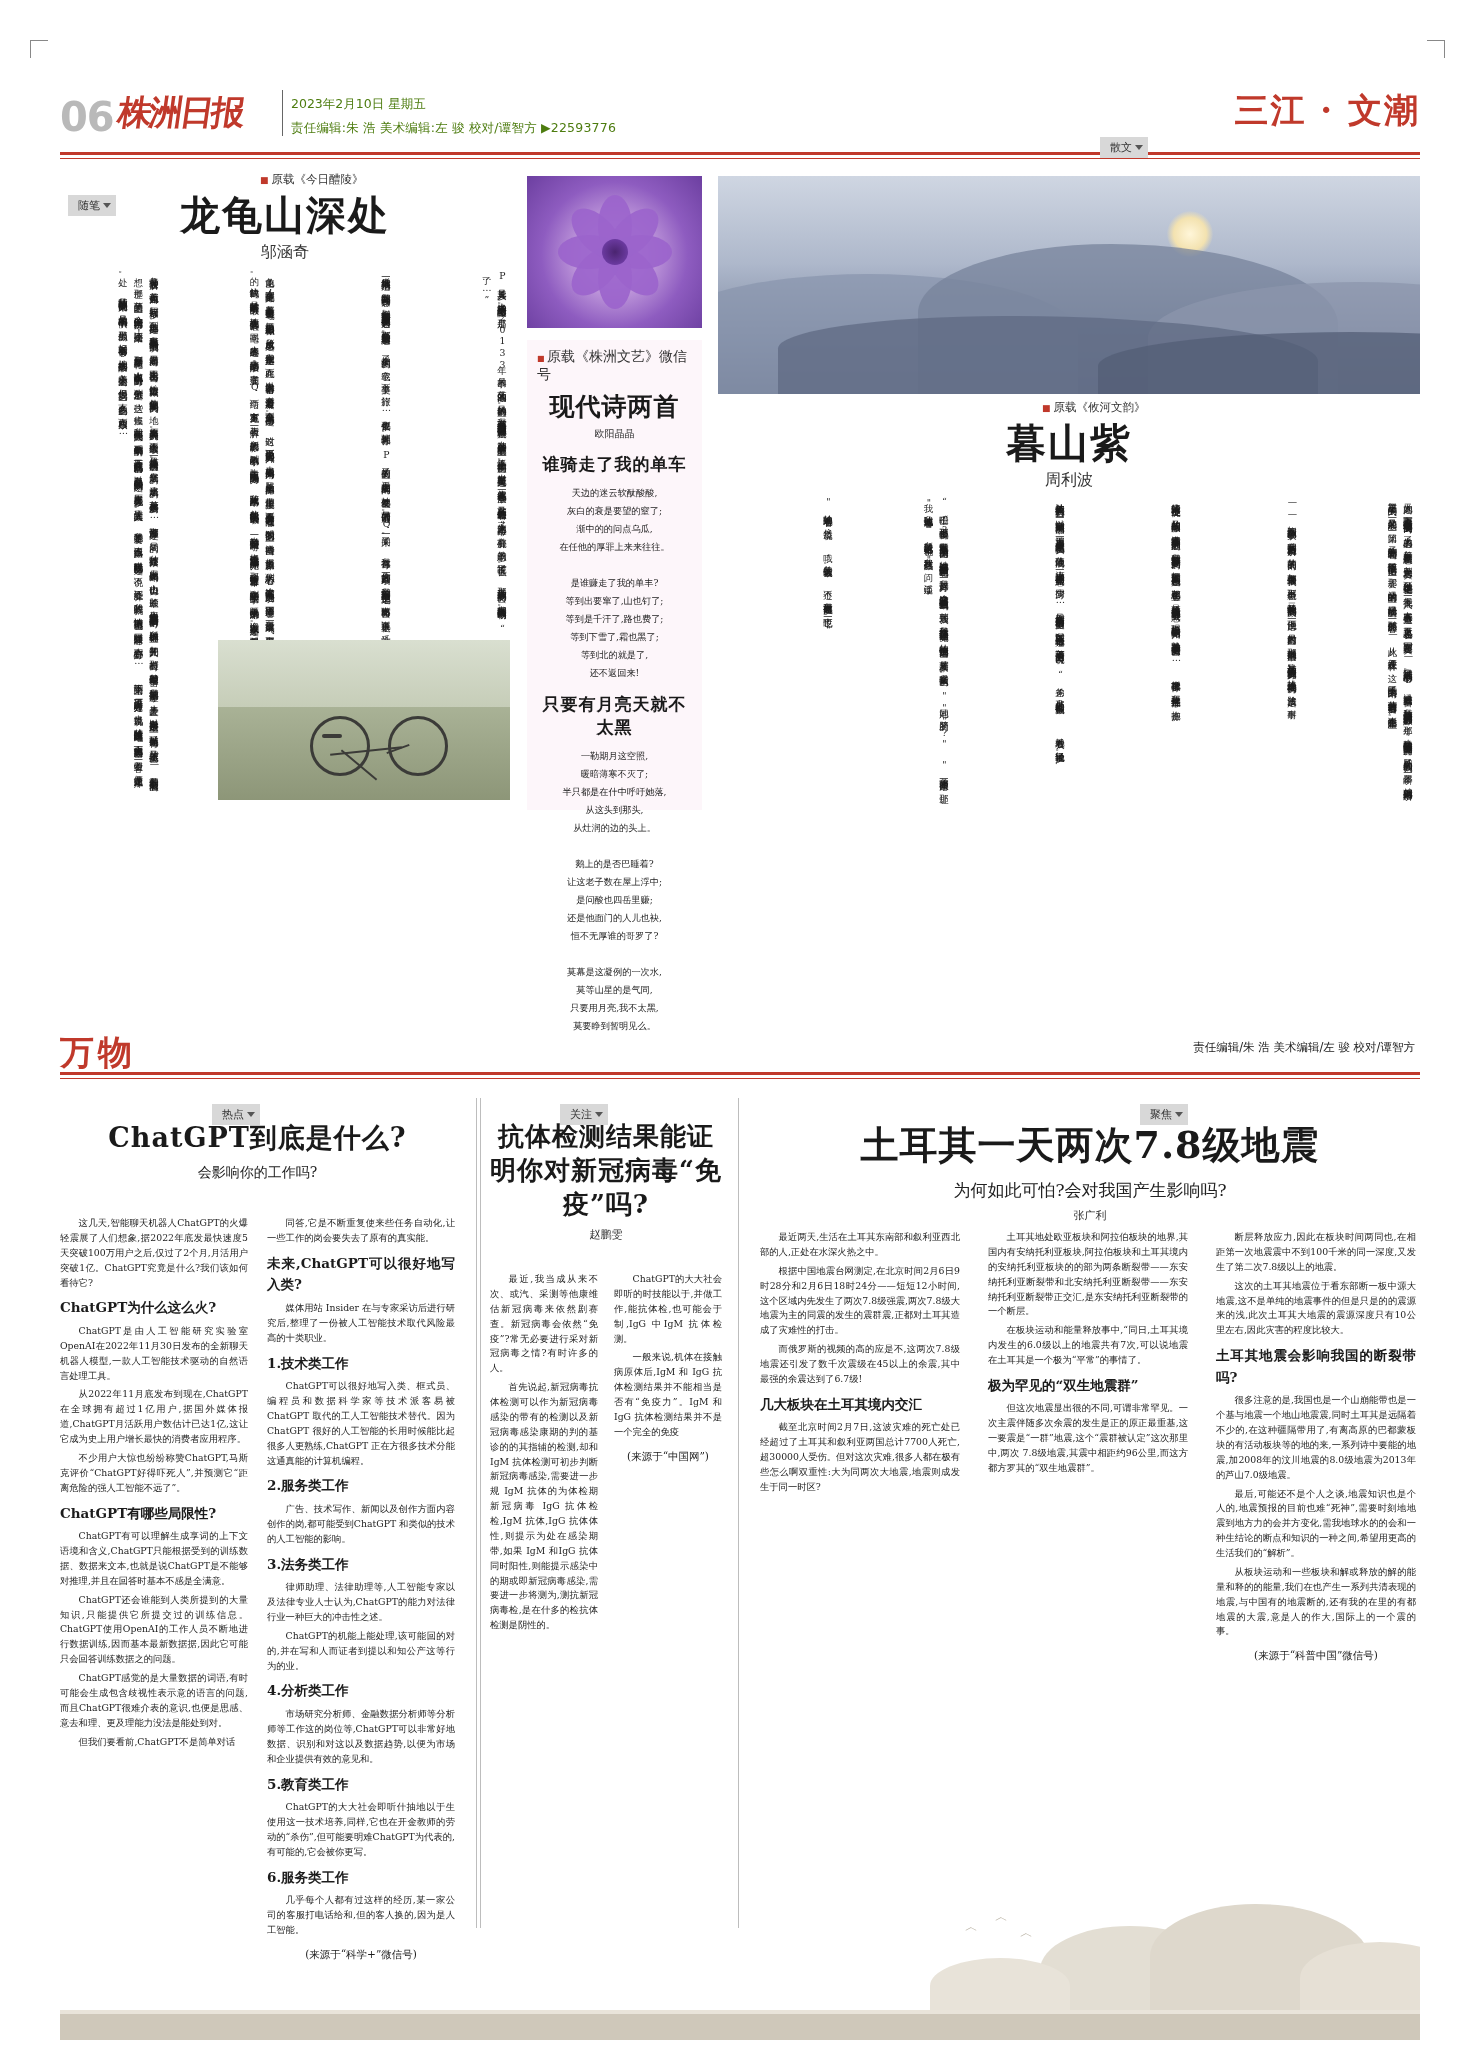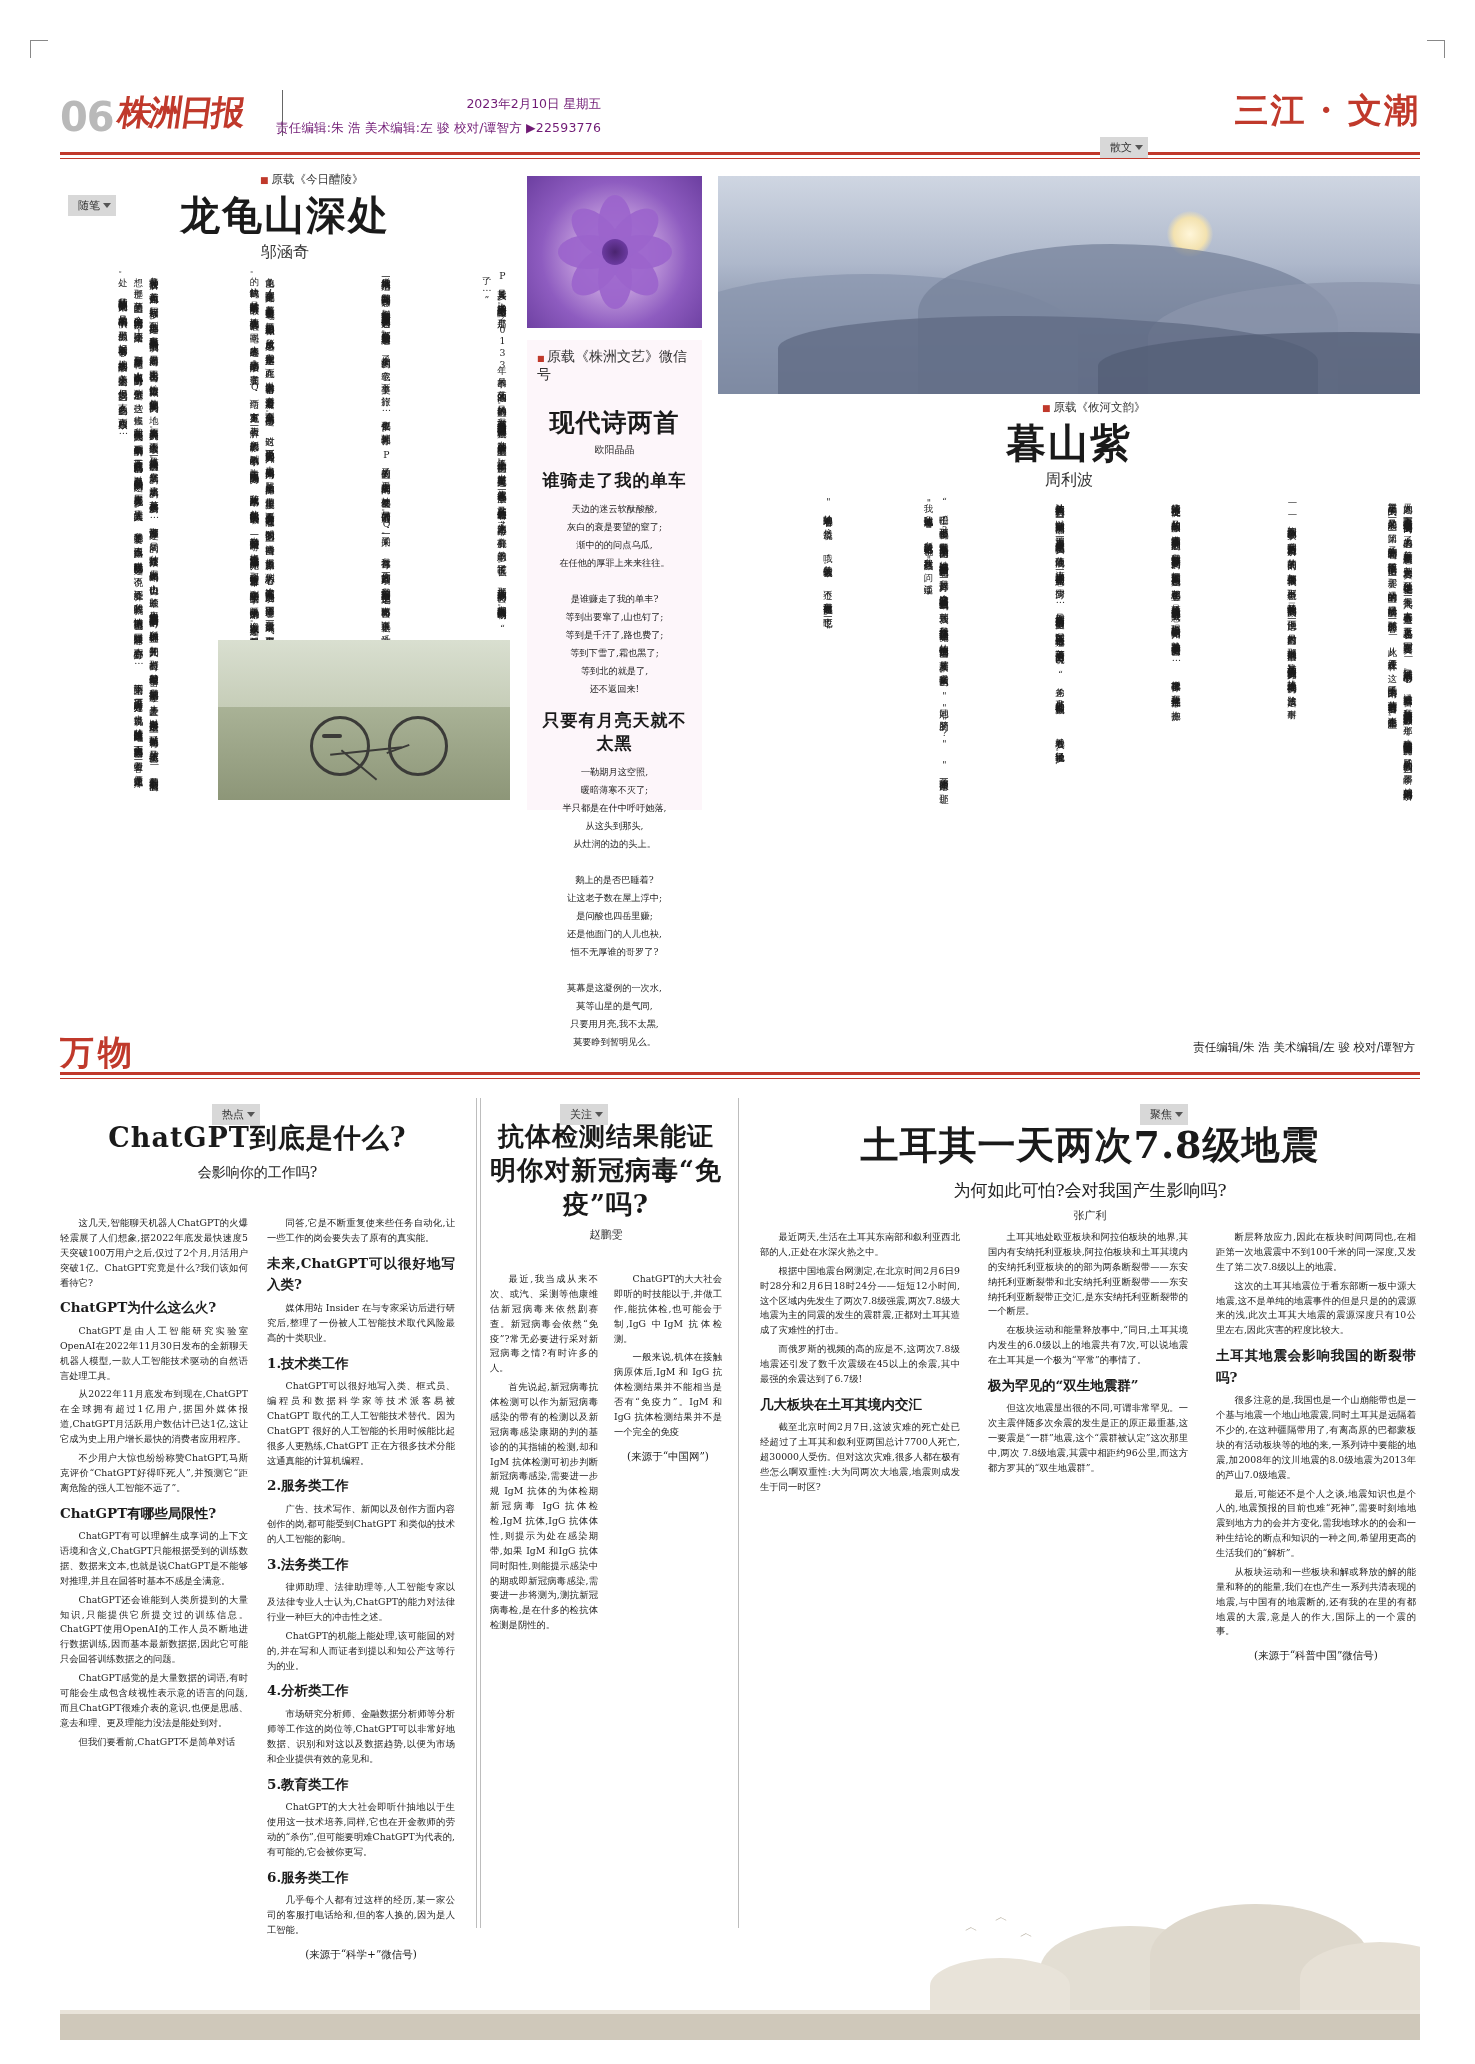--- a/index.html
+++ b/index.html
@@ -20,22 +20,22 @@
     font-family:"DejaVu Sans", sans-serif;
     font-size:40px;font-weight:bold;color:#b9b9b9;letter-spacing:-1px;
   }
   .nameplate{
     position:absolute;left:58px;top:2px;
     font-size:34px;font-weight:bold;color:#c0392b;
     font-family:"DejaVu Serif", serif;
     letter-spacing:-3px;
     transform:skewX(-8deg);
   }
-  .mast-meta{position:absolute;left:216px;top:4px;font-size:12.5px;line-height:1.9;color:#701a75;
-    font-family:"DejaVu Sans", sans-serif;text-align:right;}
+  .mast-meta{position:absolute;left:231px;top:4px;font-size:12.5px;line-height:1.9;color:#4d7c0f;
+    font-family:"DejaVu Sans", sans-serif;}
   .mast-meta .line2{letter-spacing:.2px;}
   .mast-sep{position:absolute;left:222px;top:2px;width:1px;height:46px;background:#666;}
   .section-title{
     position:absolute;right:0;top:0;
     font-size:34px;font-weight:bold;color:#c0392b;letter-spacing:2px;
     font-family:"DejaVu Serif", serif;
   }
   .mast-rule{position:absolute;left:60px;top:152px;width:1360px;height:3px;background:#c0392b;}
   .mast-rule2{position:absolute;left:60px;top:158px;width:1360px;height:1px;background:#c0392b;}
 
@@ -89,21 +89,21 @@
     overflow:hidden;
   }
   .flower .petal{position:absolute;left:50%;top:50%;width:62px;height:34px;margin:-17px -31px;
     background:#9b64cc;border-radius:50%;opacity:.92;}
   .flower .core{position:absolute;left:50%;top:50%;width:26px;height:26px;margin:-13px;border-radius:50%;
     background:radial-gradient(circle,#4a2470 0%,#6b3aa0 70%);}
   #poems{position:absolute;left:527px;top:340px;width:175px;height:470px;background:#fdf6fa;}
   #poems .inner{padding:8px 10px;}
   .poem-src{font-size:14px;color:#333;text-align:left;}
   .poem-src:before{content:"■ ";color:#c0392b;font-size:8px;}
-  .poem-h{font-size:25px;font-weight:bold;text-align:center;margin-top:22px;letter-spacing:1px;}
+  .poem-h{font-size:25px;font-weight:bold;text-align:center;margin-top:6px;letter-spacing:1px;}
   .poem-by{font-size:10px;text-align:center;margin-top:4px;color:#333;}
   .poem-sub{font-size:17px;font-weight:bold;text-align:center;margin-top:12px;letter-spacing:1px;}
   .poem-lines{font-size:9.2px;line-height:1.85;text-align:center;margin-top:8px;color:#1c1c1c;}
   .poem-lines div{margin-bottom:1px;}
 
   
   .mountain{
     position:absolute;left:718px;top:176px;width:702px;height:218px;
     background:linear-gradient(180deg,#cfd6e2 0%,#aeb8cb 40%,#7e8aa3 75%,#5d6880 100%);
     overflow:hidden;

